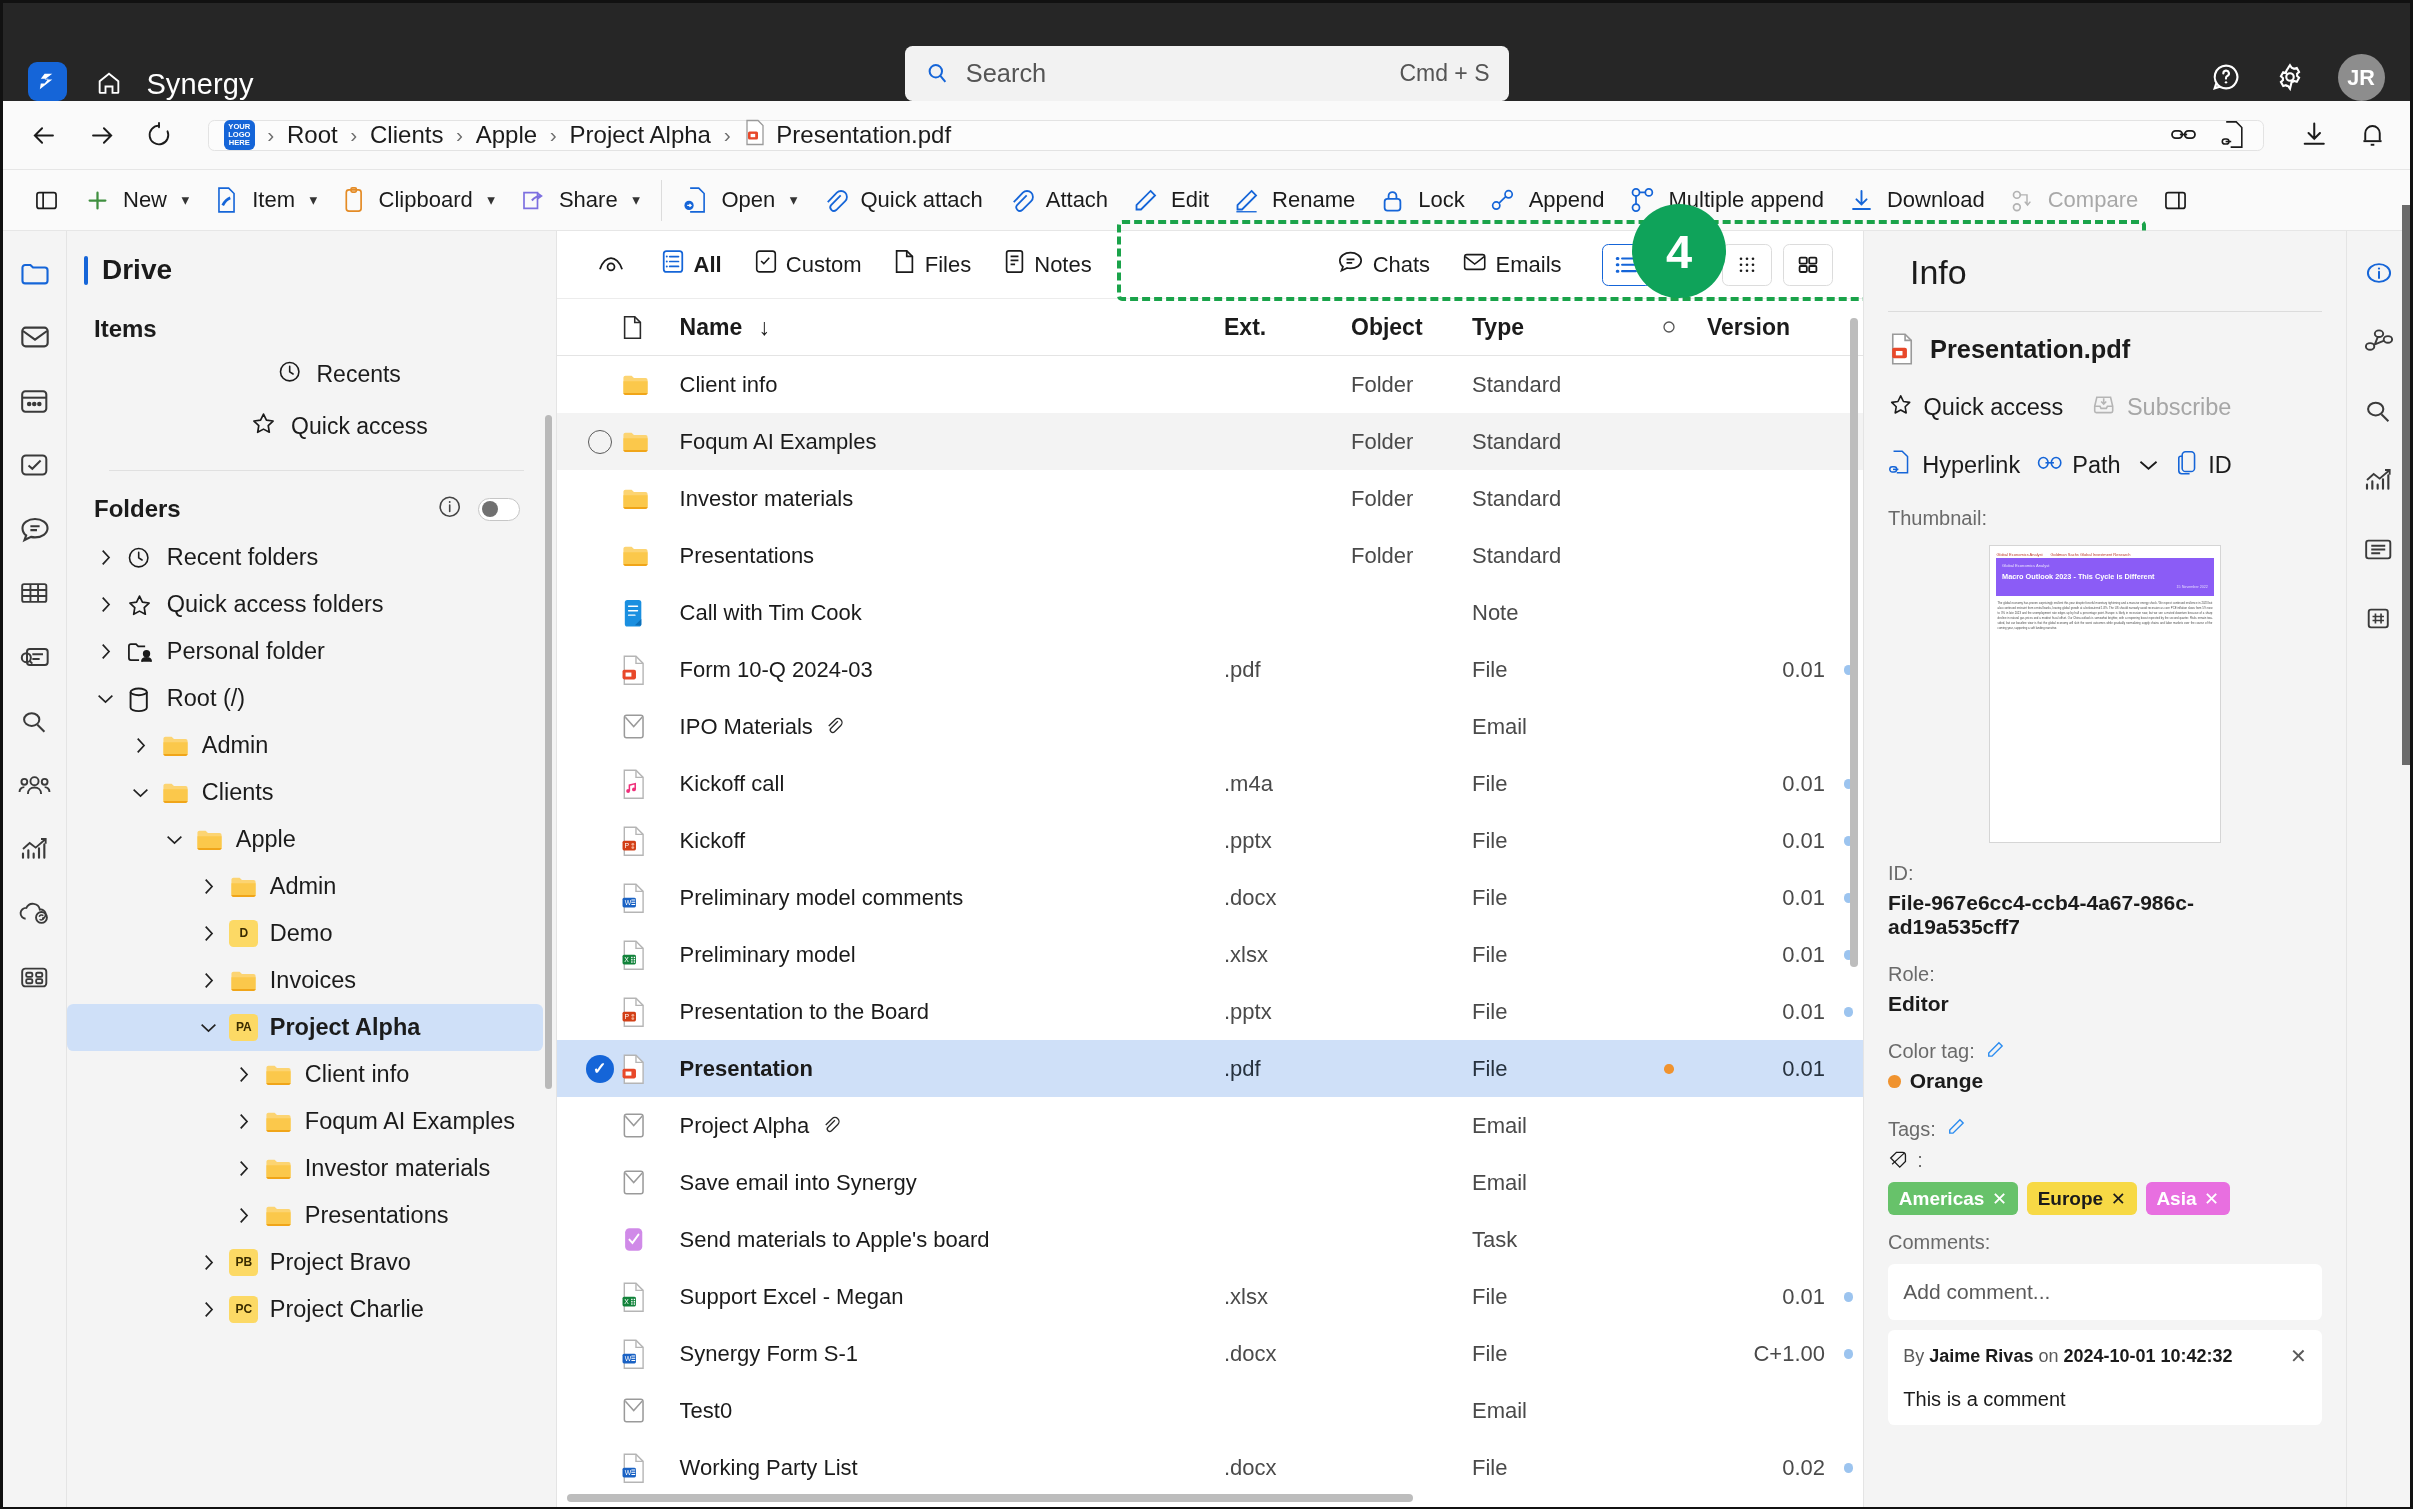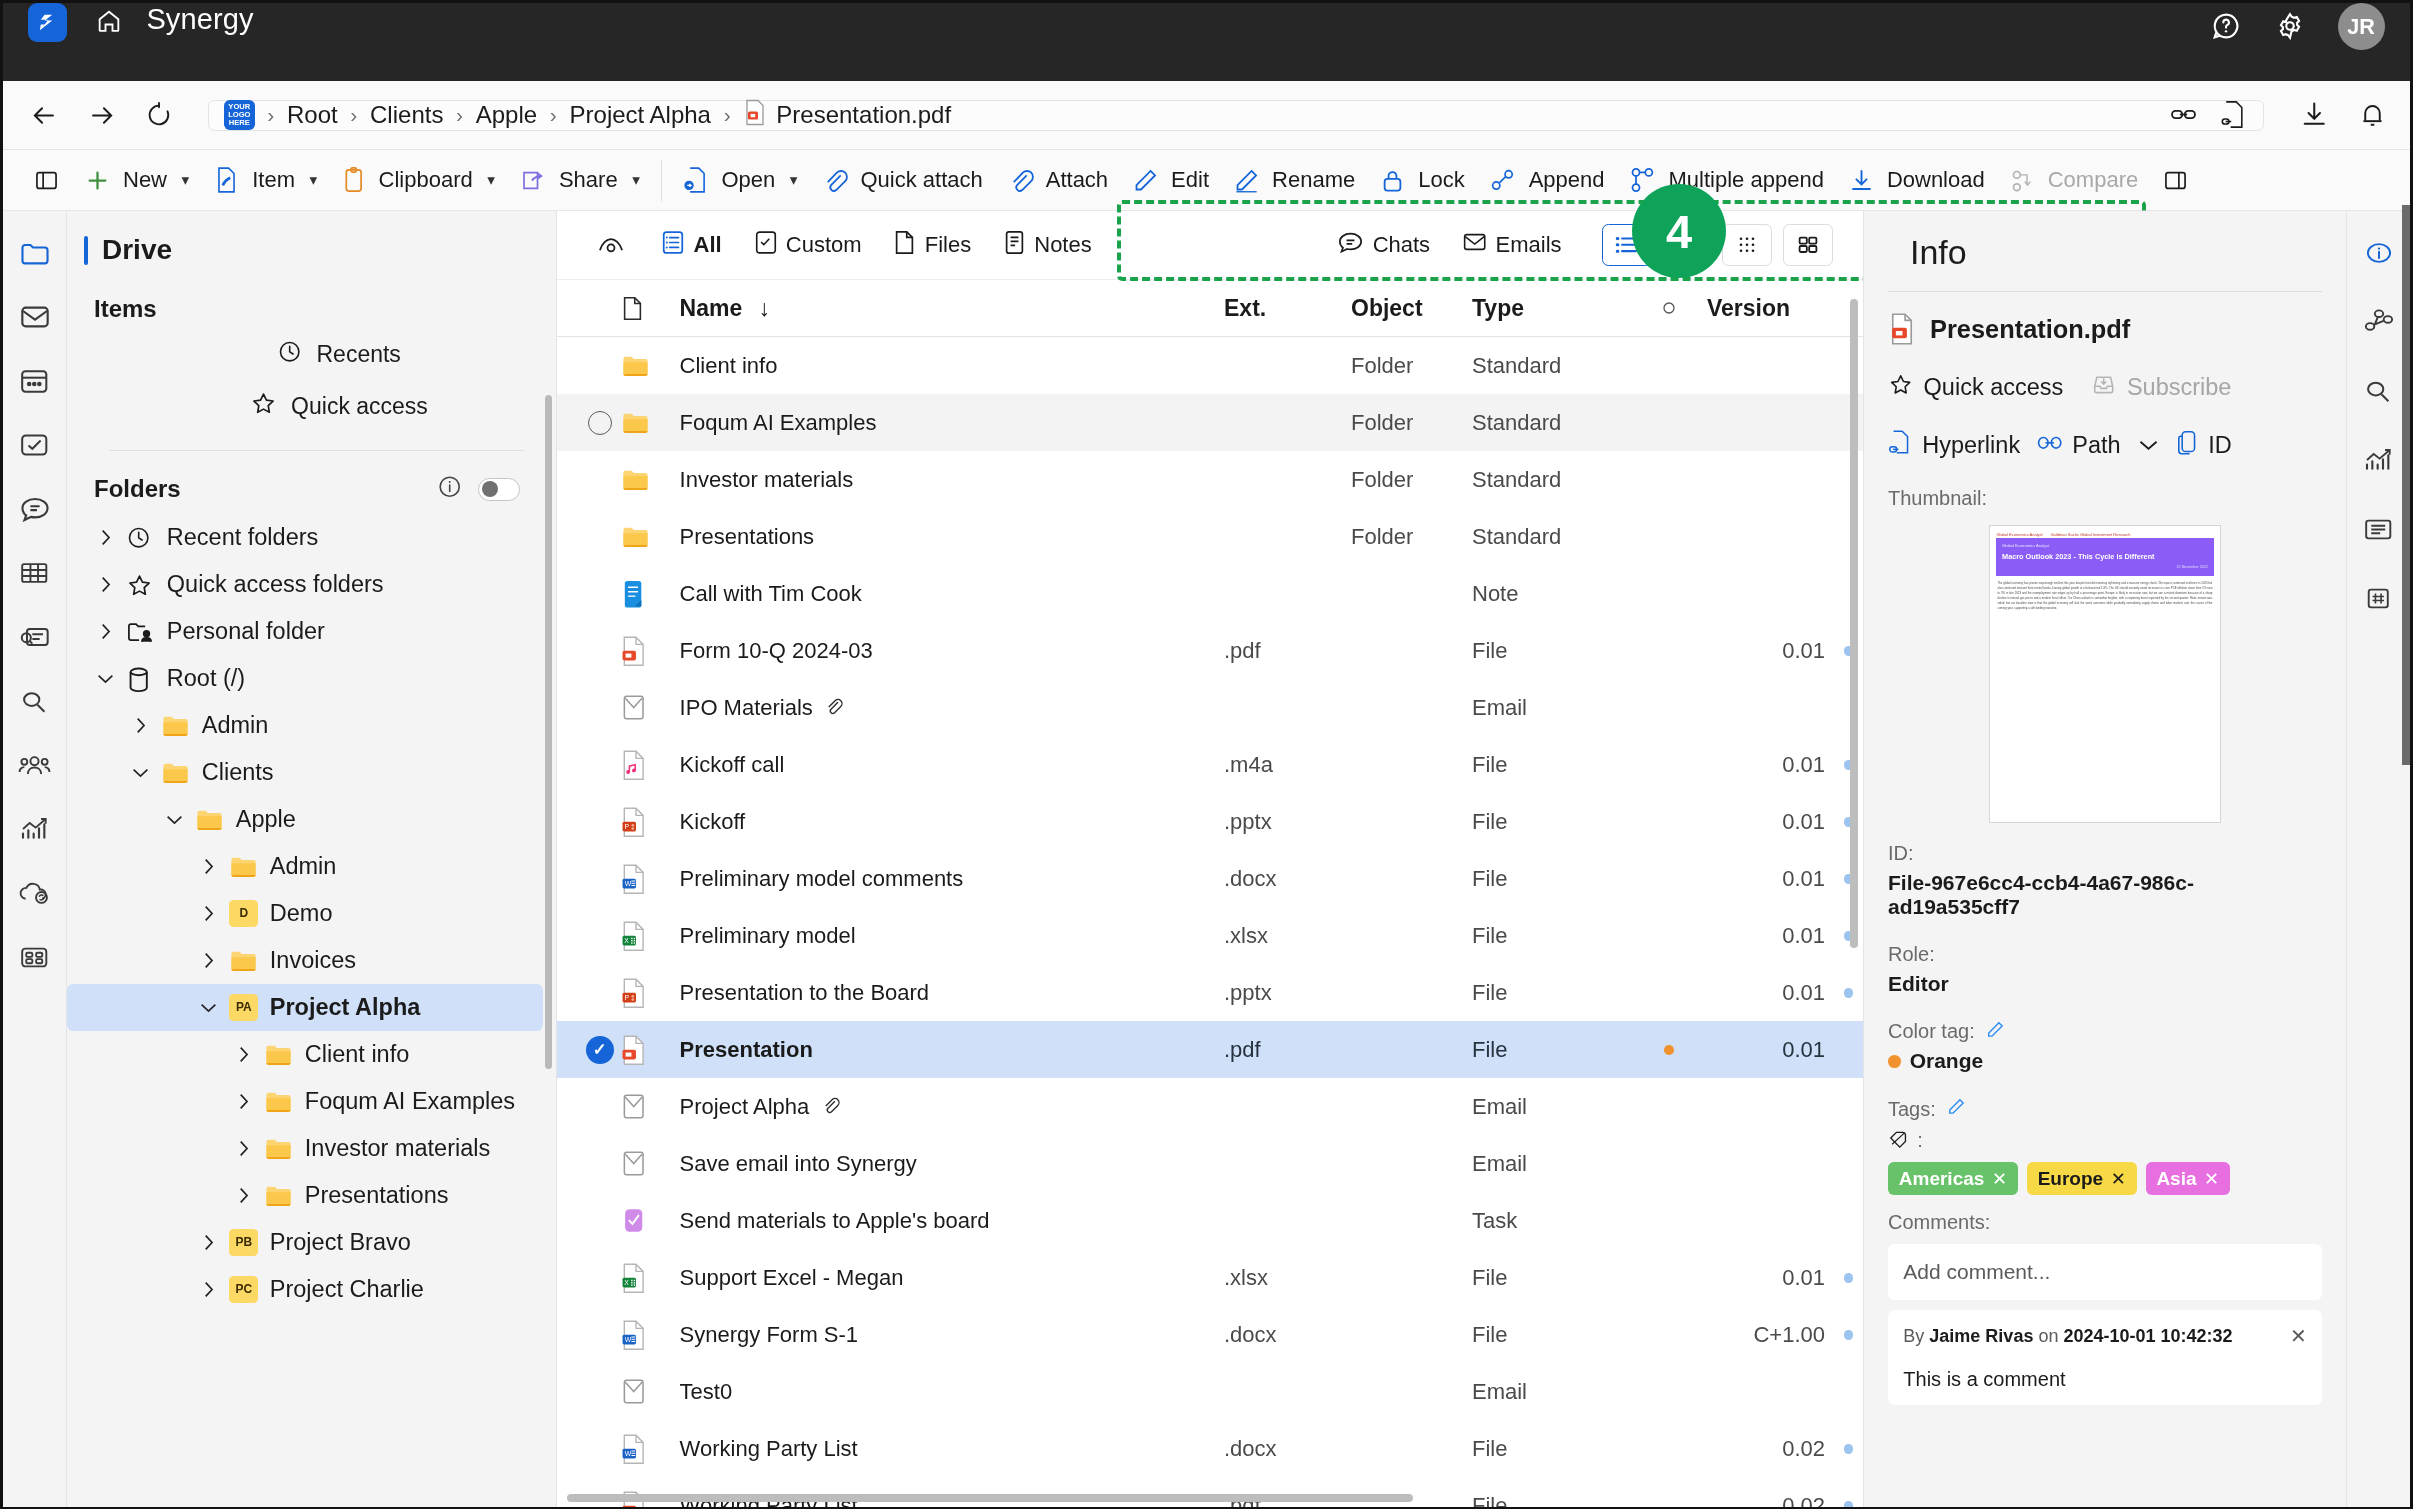--- a/index.html
+++ b/index.html
@@ -13,22 +13,22 @@
   .app {
     position: relative;
     width: 2413px; height: 1510px;
     border: 3.8px solid #111;
     background: #fff;
     display: flex; flex-direction: column;
   }
 
   
   .topbar {
-    height: 78px; background: #262626; color: #fff;
-    display: flex; align-items: flex-start; flex: 0 0 auto;
+    height: 98px; background: #262626; color: #fff;
+    display: flex; align-items: flex-end; flex: 0 0 auto;
     padding: 0 25.4px;
   }
   .brand-logo {
     width: 39px; height: 39px; border-radius: 9px; background: #1565d8;
     display: flex; align-items: center; justify-content: center; flex: 0 0 auto;
   }
   .home-btn { margin-left: 24px; width: 36px; height: 36px; display:flex; align-items:center; justify-content:center; }
   .app-title { margin-left: 19px; font-size: 29px; font-weight: 400; letter-spacing: 0.1px; }
   .searchbox {
     width: 604px; height: 55px; background: #f2f2f2; border-radius: 7.6px;
@@ -211,20 +211,30 @@
           <path fill="#fff" d="M17 4H9L5 9h8l-4 5h-4l-1 6 13-10h-8z"></path>
         </svg>
     </div>
     <div class="home-btn">
       <svg width="28" height="28" viewBox="0 0 24 24" fill="none" stroke="#fff" stroke-width="1.6">
           <path d="M4 10.5 12 4l8 6.5V20a.5.5 0 0 1-.5.5H15V15H9v5.5H4.5A.5.5 0 0 1 4 20z"></path>
         </svg>
     </div>
     <div class="app-title">Synergy</div>
 
+    <div class="searchbox">
+      <span class="s-icon">
+        <svg width="27" height="27" viewBox="0 0 24 24" fill="none" stroke="#1565d8" stroke-width="1.8">
+            <circle cx="10.5" cy="10" r="5.5"></circle>
+            <path d="M14.6 14.2 19 19.5"></path>
+          </svg>
+      </span>
+      <span class="s-ph">Search</span>
+      <span class="s-kbd">Cmd + S</span>
+    </div>
 
     <div class="topbar-right">
       <span>
         <svg width="32" height="32" viewBox="0 0 24 24" fill="none" stroke="#fff" stroke-width="1.6">
             <path d="M12 3.5a8.5 8.5 0 1 1-7.2 13L3.5 20.5l4-1.3A8.5 8.5 0 0 1 12 3.5Z"></path>
             <path d="M10 9.3a2.1 2.1 0 1 1 3 1.9c-.7.4-1 .9-1 1.6v.4" stroke-linecap="round"></path>
             <circle cx="12" cy="16" r=".9" fill="#fff" stroke="none"></circle>
           </svg>
       </span>
       <span>

